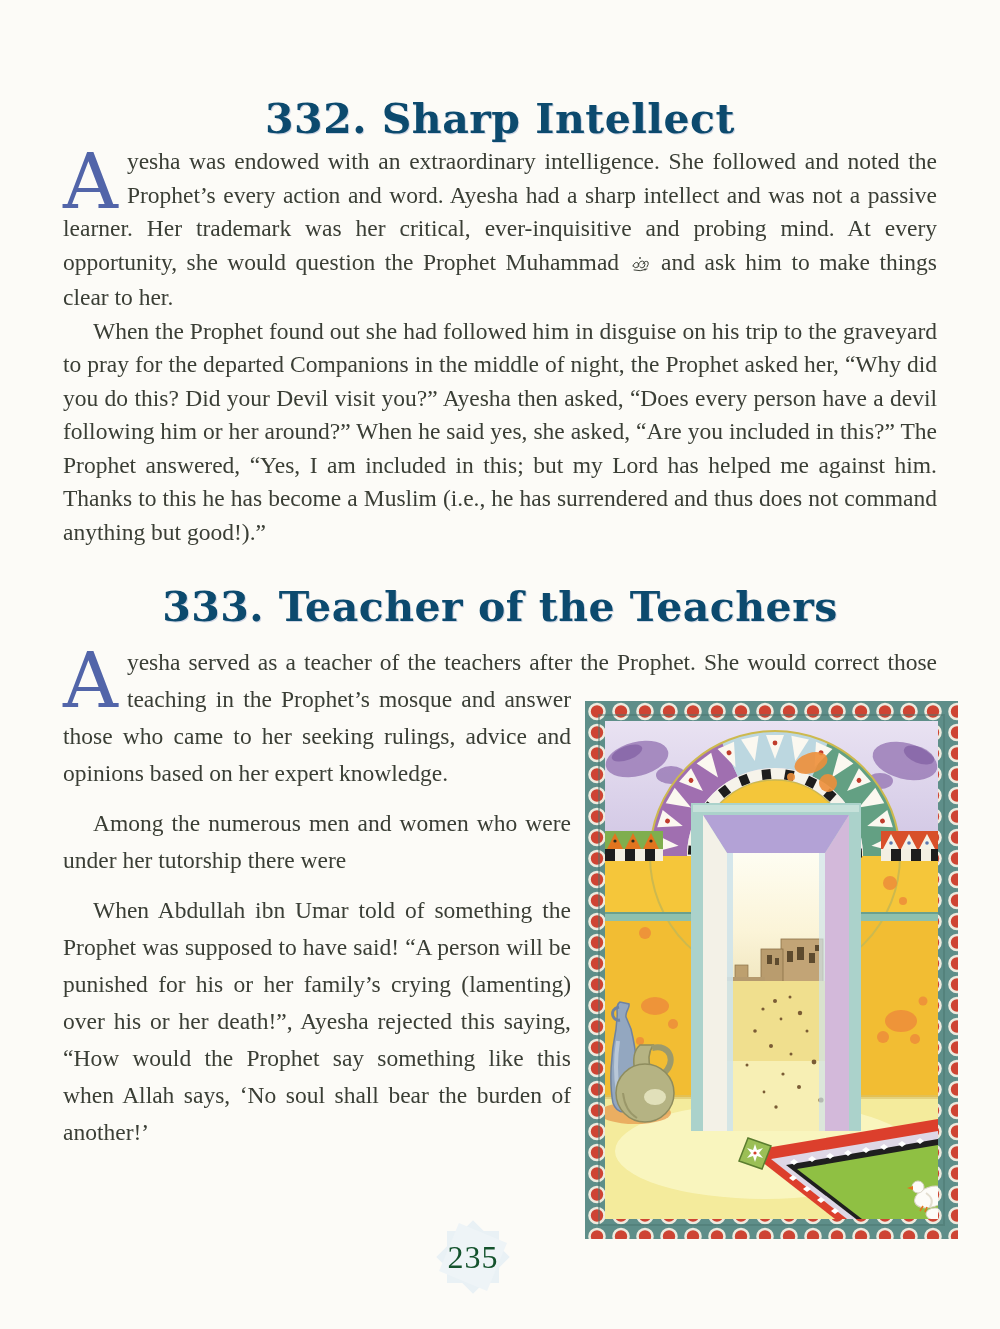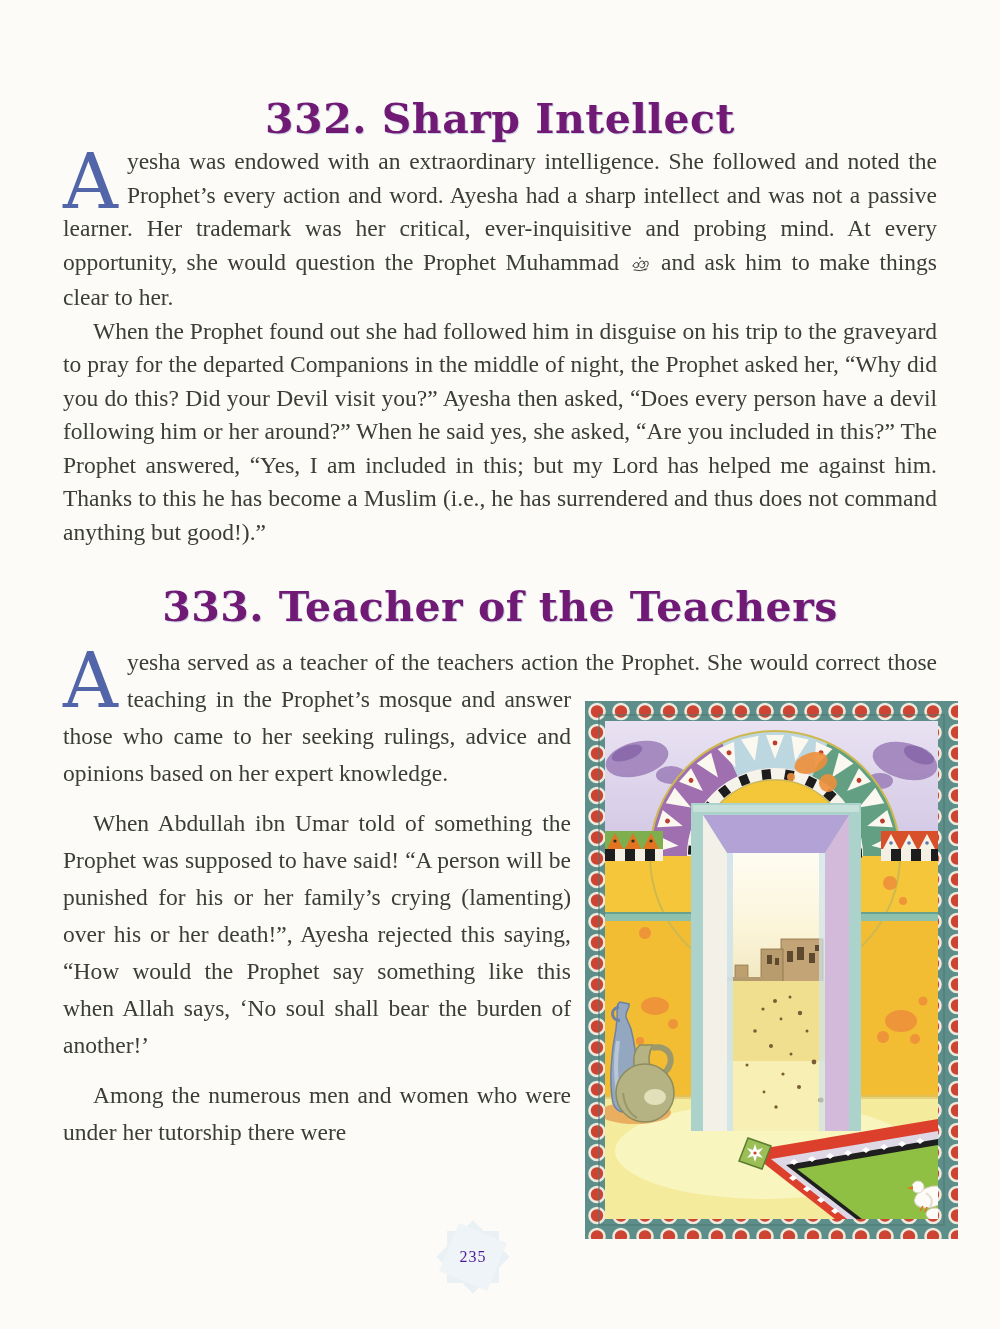--- a/index.html
+++ b/index.html
@@ -6,21 +6,21 @@
   .page {
     position:relative; width:1000px; height:1329px; margin:0 auto;
     background:#fcfbf7; overflow:hidden;
     font-family:"Liberation Serif", serif; color:#3a3e35;
   }
   .content { position:absolute; left:63px; top:0; width:874px; }
 
   .chapter-heading {
     margin:0; text-align:center;
     font-family:"DejaVu Serif", serif; font-weight:bold;
-    font-size:41px; line-height:52px; color:#701a75;
+    font-size:41px; line-height:52px; color:#0c4a6e;
     letter-spacing:0.5px;
     text-shadow:1px 1px 0 rgba(77,99,168,0.25);
   }
   .h1 { padding-top:93px; }
   .h2 { margin-top:32px; }
 
   p.body { margin:0; text-align:justify; font-size:23.5px; }
   .s1 { line-height:33.5px; }
   .s2 { line-height:37px; }
   .p1 { margin-top:15px; }
@@ -44,21 +44,21 @@
     position:absolute; left:63px; top:1222px; width:820px;
     text-align:center; height:70px;
   }
   .star-bg {
     position:absolute; left:50%; top:50%; width:52px; height:52px;
     margin:-26px 0 0 -26px; background:#e9f1f5;
   }
   .star-bg.r45 { transform:rotate(45deg); }
   .star-bg.r22 { transform:rotate(22.5deg); background:#eef4f7; }
   .page-number {
-    position:relative; font-size:16px; line-height:70px; color:#4c1d95;
+    position:relative; font-size:32px; line-height:70px; color:#14532d;
     letter-spacing:1px;
   }
 </style>
 </head>
 <body>
 
 <div class="page">
   <div class="content">
 
     <h1 class="chapter-heading h1">332. Sharp Intellect</h1>
@@ -76,21 +76,21 @@
             <circle cx="14" cy="13.5" r="0.9" fill="#3a3e35"></circle>
           </svg></span>
       <span>and ask him to make things clear to her.</span>
     </p>
 
     <p class="body s1 p-indent">When the Prophet found out she had followed him in disguise on his trip to the graveyard to pray for the departed Companions in the middle of night, the Prophet asked her, “Why did you do this? Did your Devil visit you?” Ayesha then asked, “Does every person have a devil following him or her around?” When he said yes, she asked, “Are you included in this?” The Prophet answered, “Yes, I am included in this; but my Lord has helped me against him. Thanks to this he has become a Muslim (i.e., he has surrendered and thus does not command anything but good!).”</p>
 
     <h1 class="chapter-heading h2">333. Teacher of the Teachers</h1>
 
     <p class="body s2 p-first">
-      <span class="dropcap">A</span><span>yesha served as a teacher of the teachers action the Prophet. She would</span>
+      <span class="dropcap">A</span><span>yesha served as a teacher of the teachers after the Prophet. She would</span>
       <span class="figure">
         <svg width="373" height="538" viewBox="0 0 373 538">
           <defs>
             <pattern id="bdots" width="24" height="21" patternUnits="userSpaceOnUse">
               <circle cx="12" cy="10.5" r="7.5" fill="#d4402e" stroke="#f4f0e4" stroke-width="2.6"></circle>
             </pattern>
             <linearGradient id="skyG" x1="0" y1="0" x2="0" y2="1">
               <stop offset="0" stop-color="#e9e2f2"></stop>
                 <stop offset="1" stop-color="#cdc2e2"></stop>
             </linearGradient>
@@ -325,22 +325,22 @@
               <path d="M341,492 q9,6 4,14" stroke="#e4ded0" stroke-width="2" fill="none"></path>
               <ellipse cx="350" cy="513" rx="9" ry="6" fill="#fdfcf8" stroke="#d8d2c4" stroke-width="1"></ellipse>
               <path d="M338,505 l-3,5 M342,506 l-2,5" stroke="#e2751f" stroke-width="1.6"></path>
             </g>
           </g>
         </svg>
       </span>
       <span>correct those teaching in the Prophet’s mosque and answer those who came to her seeking rulings, advice and opinions based on her expert knowledge.</span>
     </p>
 
+    <p class="body s2 p-indent">Among the numerous men and women who were under her tutorship there were</p>
     <p class="body s2 p-indent">When Abdullah ibn Umar told of something the Prophet was supposed to have said! “A person will be punished for his or her family’s crying (lamenting) over his or her death!”, Ayesha rejected this saying, “How would the Prophet say something like this when Allah says, ‘No soul shall bear the burden of another!’</p>
-    <p class="body s2 p-indent">Among the numerous men and women who were under her tutorship there were</p>
   </div>
 
   <div class="footer">
     <div class="star-bg"></div>
     <div class="star-bg r45"></div>
     <div class="star-bg r22"></div>
     <div class="page-number">235</div>
   </div>
 </div>
 

